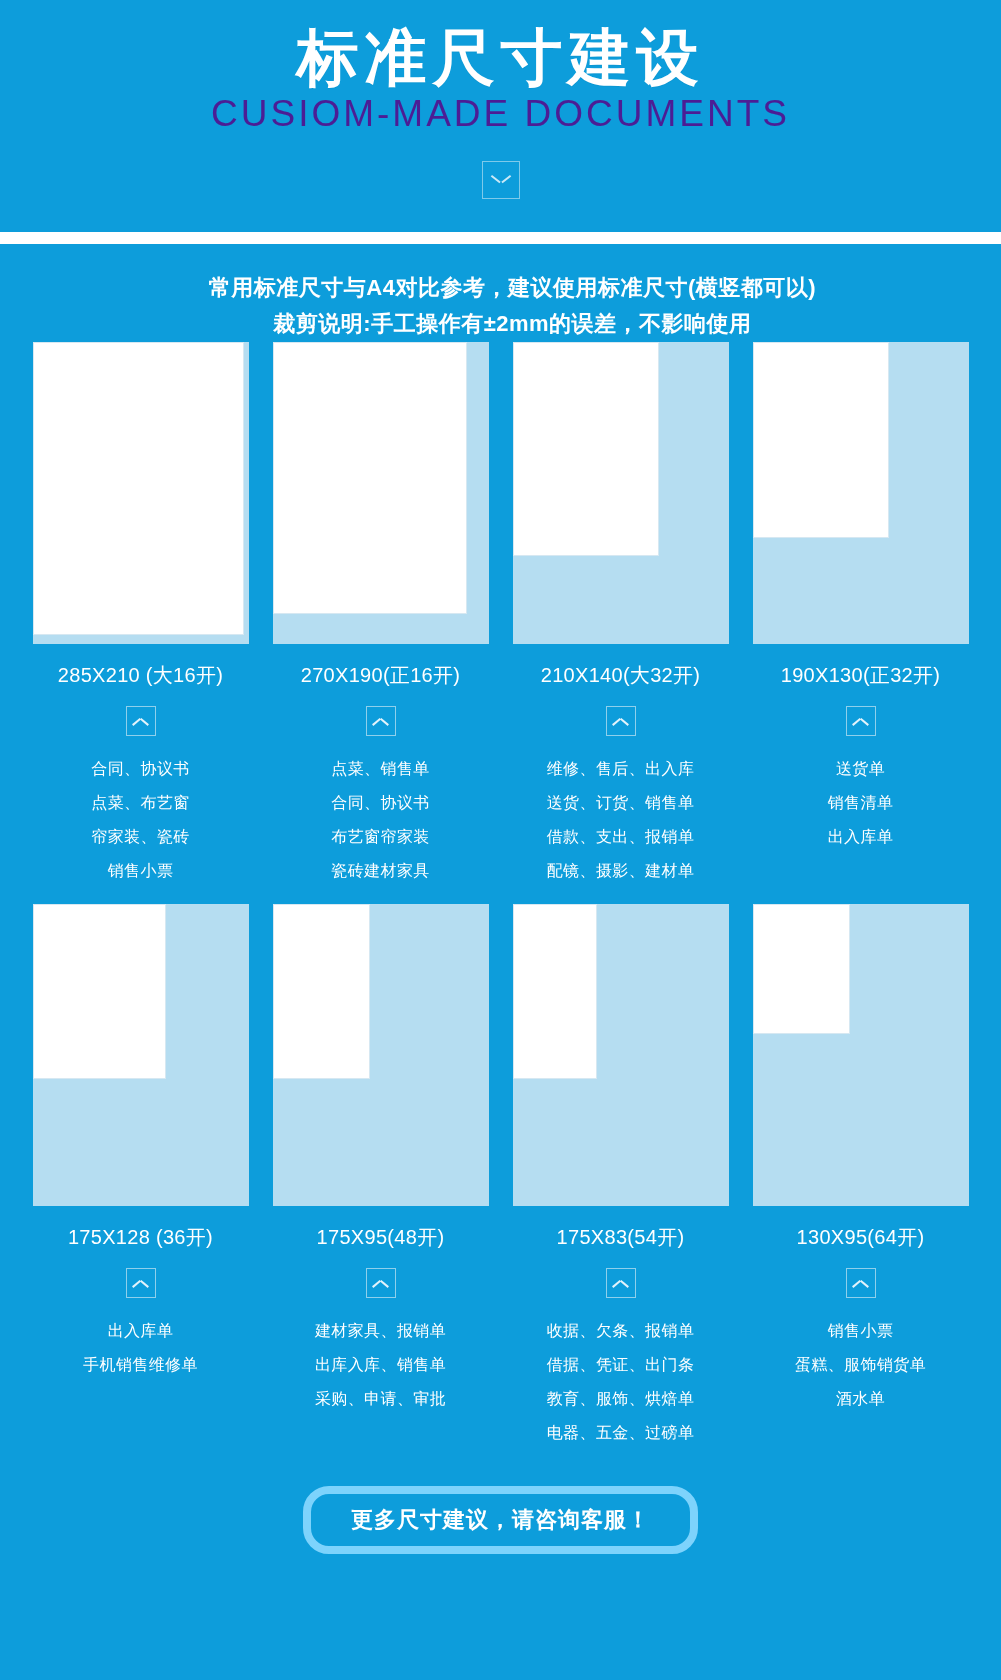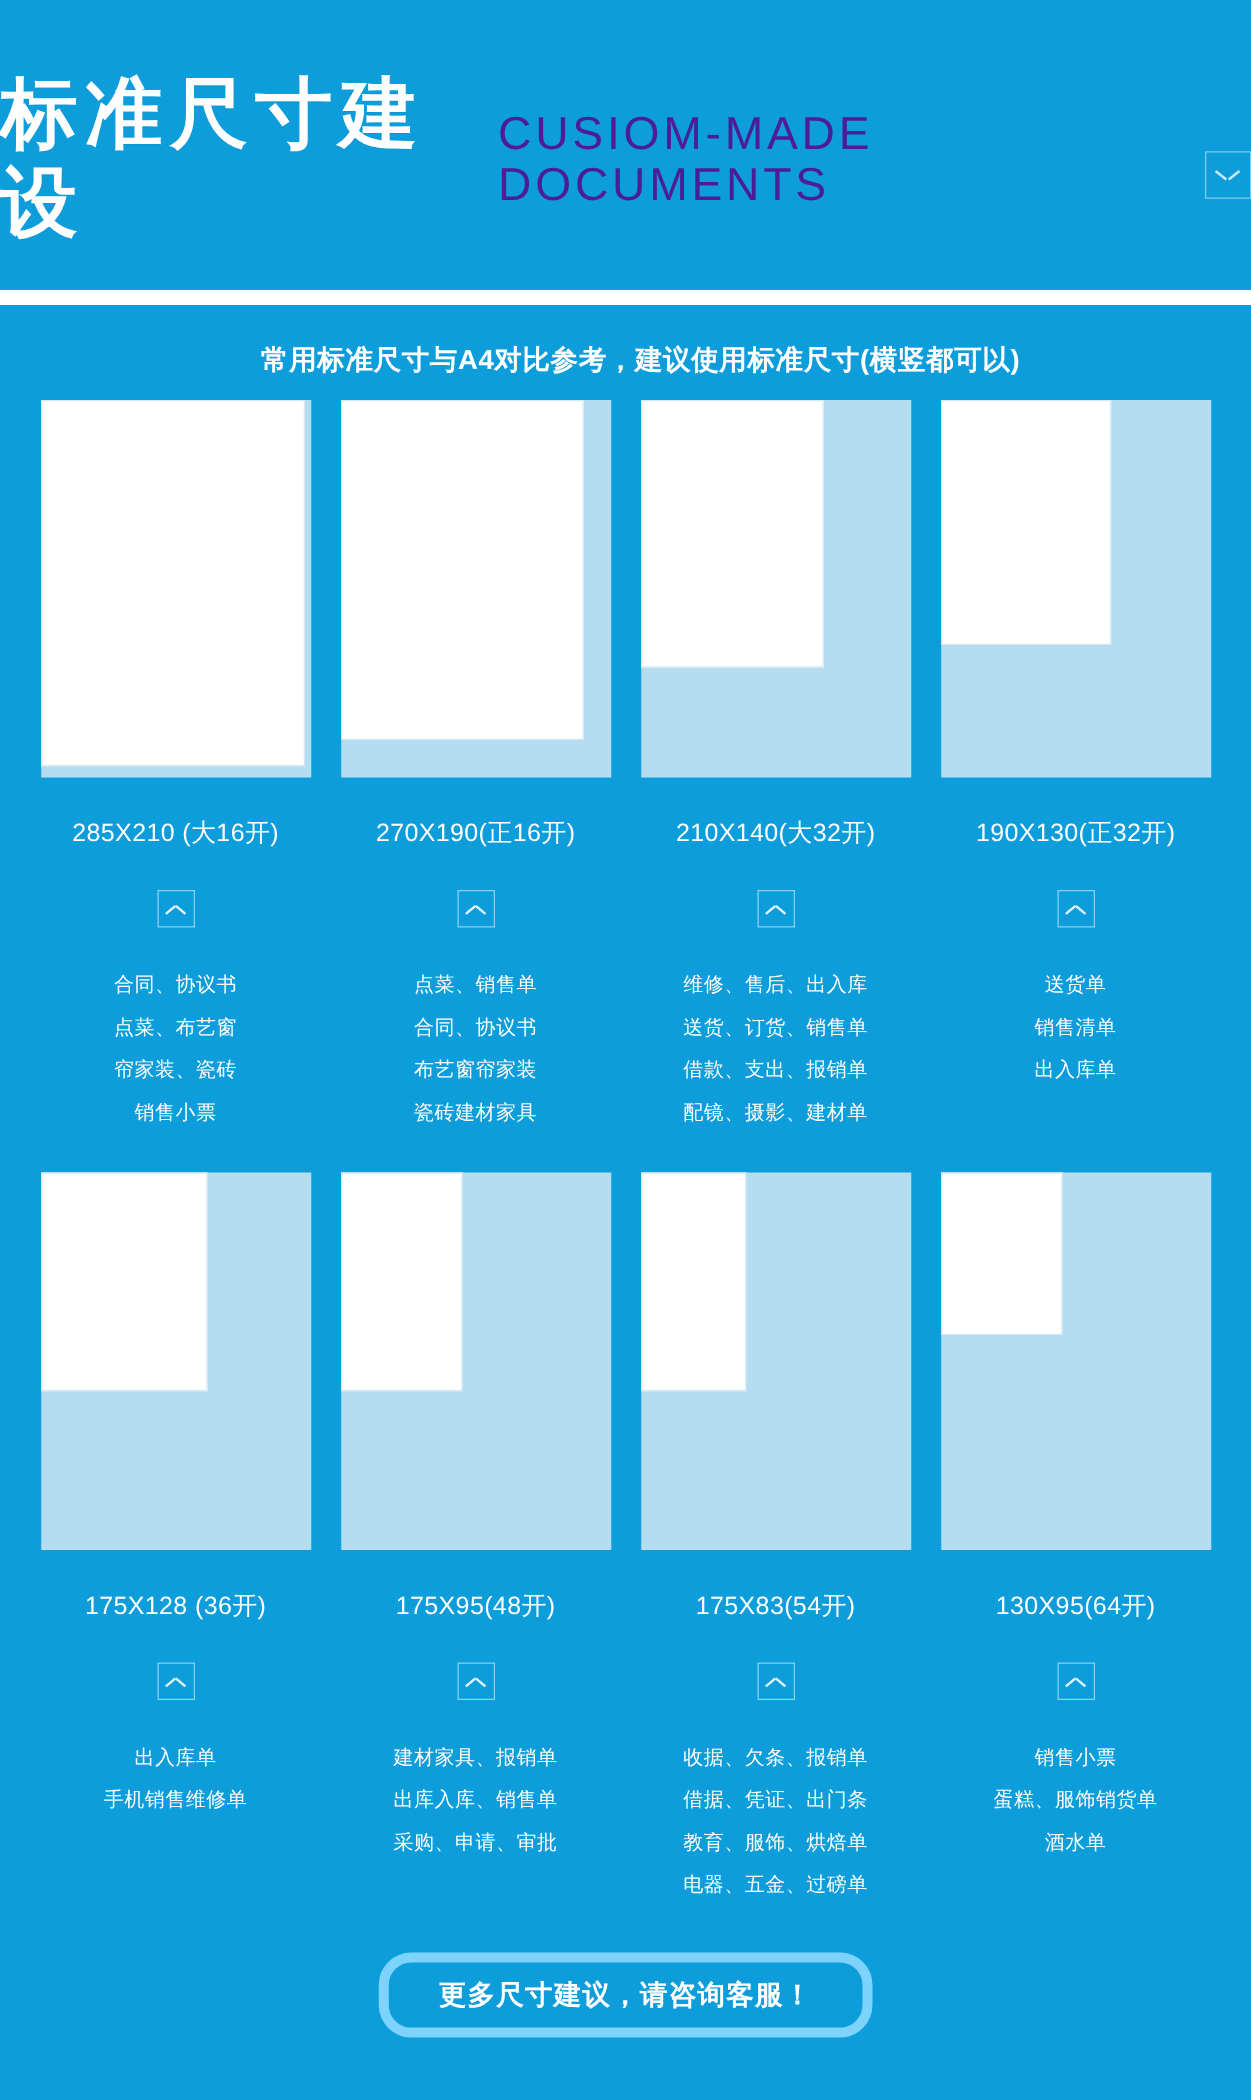--- a/index.html
+++ b/index.html
@@ -8,21 +8,21 @@
     background:#ffffff;
     font-family:"Liberation Sans","DejaVu Sans",sans-serif;
     -webkit-font-smoothing:antialiased;
   }
   .page { width:1001px; height:1680px; position:relative; background:#0d9ddb; overflow:hidden; }
 
   
   .hero {
     height:232px; width:100%;
     background:#0d9ddb;
-    display:flex; flex-direction:row; align-items:center;
+    display:flex; flex-direction:column; align-items:center;
     padding-top:22px;
   }
   .hero-title {
     font-size:62px; font-weight:bold; color:#ffffff;
     letter-spacing:6px; line-height:1.15;
     text-shadow:0 1px 0 rgba(0,0,0,.04);
   }
   .hero-sub {
     margin-top:1px;
     font-size:37px; color:#4c1d95; letter-spacing:3px; font-weight:400;
@@ -46,21 +46,21 @@
 
   
   .body-wrap { background:#0d9ddb; padding-top:26px; }
 
   .intro { text-align:center; color:#ffffff; }
   .intro-line {
     font-size:22px; font-weight:bold; line-height:36px; letter-spacing:.5px;padding-left:24px;
   }
 
   .grid {
-    width:936px; margin:0 auto; padding-top:14px;
+    width:936px; margin:0 auto; 
     display:grid; grid-template-columns:repeat(4,1fr); column-gap:24px;
   }
 
   
   .card {
     position:relative;
     height:302px;
     background:#b5ddf1;
   }
   .sheet {
@@ -114,20 +114,21 @@
     <div class="hero-caret">
       <span class="caret-dn"></span>
     </div>
   </div>
   <div class="hero-gap"></div>
 
   <div class="body-wrap">
 
     <div class="intro">
       <div class="intro-line">常用标准尺寸与A4对比参考，建议使用标准尺寸(横竖都可以)</div>
+      <div class="intro-line">裁剪说明:手工操作有±2mm的误差，不影响使用</div>
     </div>
 
     <div class="grid" id="row1-previews">
         <div class="card">
           <div class="sheet" style="width: 98%; height: 97%;"></div>
         </div>
         <div class="card">
           <div class="sheet" style="width: 90%; height: 90%;"></div>
         </div>
         <div class="card">

